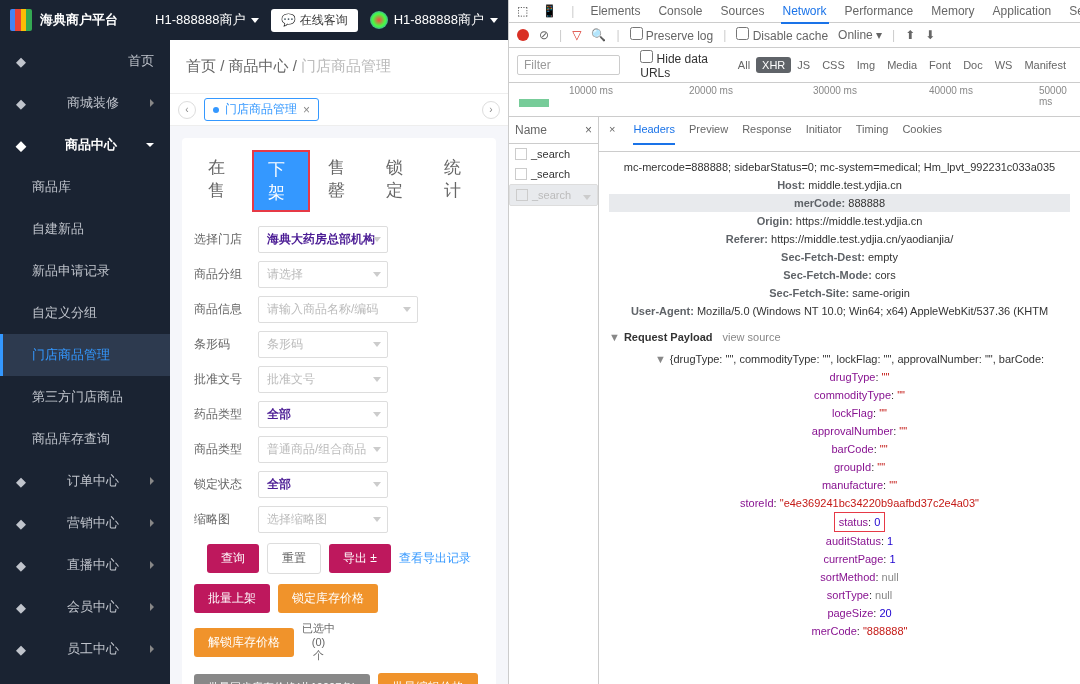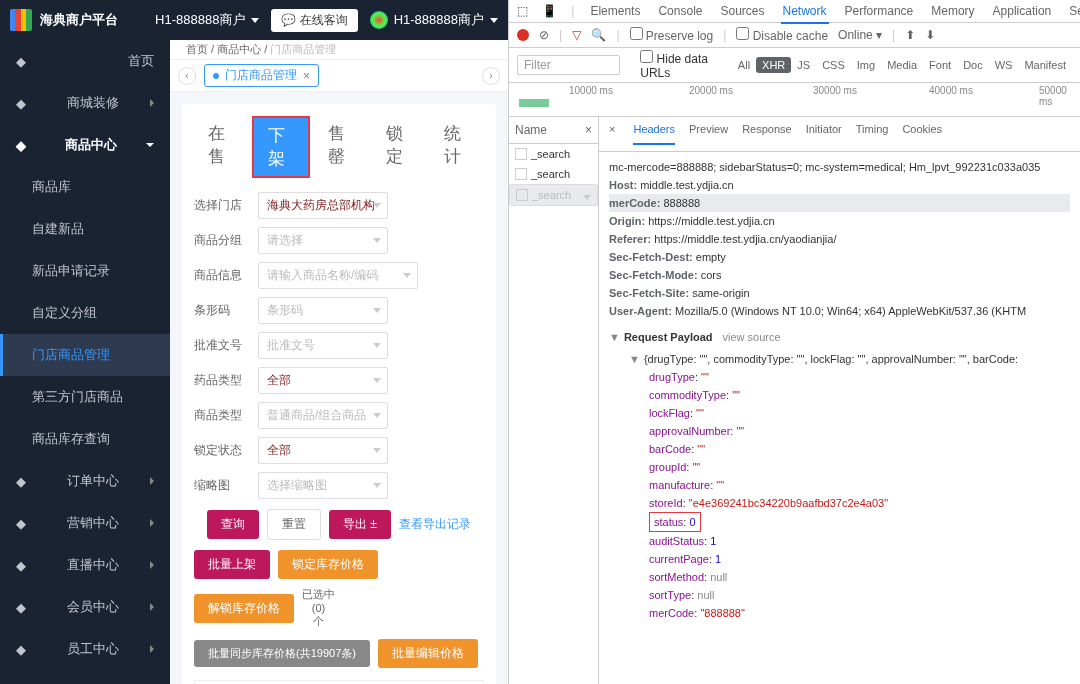--- a/index.html
+++ b/index.html
@@ -21,36 +21,36 @@
 .side-item { padding: 12px 16px; display: flex; align-items: center; justify-content: space-between; cursor: pointer; }
 .side-item.sub { padding-left: 32px; }
 .side-item.active { background: #2d3a4f; color: #3498ff; position: relative; }
 .side-item.active::before { content: ""; position: absolute; left: 0; top: 0; bottom: 0; width: 3px; background: #3498ff; }
 .side-item.top { color: #fff; font-weight: 600; }
 .side-ico { display: inline-block; width: 14px; margin-right: 6px; }
 .chev-r { width: 0; height: 0; border-top: 4px solid transparent; border-bottom: 4px solid transparent; border-left: 4px solid #888; }
 .chev-d { border-left: 4px solid transparent; border-right: 4px solid transparent; border-top: 4px solid #fff; width: 0; height: 0; }
 
 .main { flex: 1; background: #f5f6fa; display: flex; flex-direction: column; overflow: hidden; }
-.breadcrumb { padding: 2px 16px; font-size: 11px; color: #666; background: #fff; border-bottom: 1px solid #eee; }
+.breadcrumb { padding: 17px 16px; font-size: 15px; color: #666; background: #fff; border-bottom: 1px solid #eee; }
 .breadcrumb .cur { color: #bbb; }
 .tabbar { background: #fff; display: flex; align-items: center; padding: 4px 8px; border-bottom: 1px solid #eee; }
 .circ-btn { width: 18px; height: 18px; border: 1px solid #ddd; border-radius: 50%; display: flex; align-items: center; justify-content: center; font-size: 10px; color: #888; cursor: pointer; }
 .tab-chip { margin-left: 8px; border: 1px solid #3498ff; border-radius: 3px; padding: 2px 8px; font-size: 12px; color: #3498ff; display: flex; align-items: center; gap: 6px; }
 .dot { width: 6px; height: 6px; border-radius: 50%; background: #3498ff; }
 .x { cursor: pointer; color: #888; }
 .content { padding: 12px; overflow-y: auto; flex: 1; }
 .card { background: #fff; border-radius: 4px; padding: 12px; }
 .tabs { display: flex; gap: 4px; margin-bottom: 14px; }
 .tab { padding: 6px 14px; font-size: 17px; color: #666; cursor: pointer; }
 .tab.active { background: #3498ff; color: #fff; border: 2px solid #e63946; }
 .form-row { display: flex; align-items: center; margin-bottom: 8px; font-size: 12px; }
 .form-row label { width: 64px; color: #666; text-align: left; }
 .sel { flex: 1; max-width: 130px; border: 1px solid #ddd; border-radius: 2px; padding: 4px 8px; font-size: 12px; color: #bbb; position: relative; }
-.sel.val { color: #7f1d1d; }
+.sel.val { color: #4c1d95; font-weight: bold; }
 .sel::after { content: ""; position: absolute; right: 6px; top: 10px; width: 0; height: 0; border-left: 4px solid transparent; border-right: 4px solid transparent; border-top: 5px solid #ccc; }
 .btns { display: flex; gap: 8px; flex-wrap: wrap; margin: 10px 0; align-items: center; }
 .btn { padding: 6px 14px; font-size: 12px; border-radius: 3px; cursor: pointer; border: none; }
 .btn-blue { background: #be185d; color: #fff; }
 .btn-line { background: #fff; border: 1px solid #ddd; color: #666; }
 .btn-orange { background: #f0932b; color: #fff; }
 .btn-gray { background: #888; color: #fff; font-size: 11px; }
 .link { color: #3498ff; font-size: 12px; cursor: pointer; }
 .selected { font-size: 11px; color: #666; text-align: center; margin-left: 0; }
 .table-head { display: flex; padding: 10px; border: 1px solid #eee; font-size: 12px; color: #888; margin-top: 12px; }
@@ -77,21 +77,21 @@
 .dt-body { flex: 1; display: flex; overflow: hidden; }
 .req-list { width: 90px; border-right: 1px solid #ccc; overflow: hidden; }
 .req-head { padding: 6px; border-bottom: 1px solid #ccc; color: #666; display:flex; justify-content:space-between; }
 .req-item { padding: 4px 6px; display: flex; align-items: center; gap: 4px; font-size: 11px; cursor: pointer; }
 .req-item.sel { background: #e8eaed; }
 .detail { flex: 1; display: flex; flex-direction: column; overflow: hidden; }
 .detail-tabs { display: flex; gap: 14px; padding: 6px 10px; border-bottom: 1px solid #ccc; font-size: 11px; color: #666; }
 .detail-tabs .active { color: #1a73e8; border-bottom: 2px solid #1a73e8; padding-bottom: 8px; }
 .detail-tabs .x2 { cursor: pointer; margin-right: 4px; }
 .detail-body { flex: 1; padding: 6px 10px; overflow-y: auto; font-family: Menlo, Consolas, monospace; font-size: 11px; line-height: 18px; }
-.mono-line { white-space: nowrap; }
+.mono-line { white-space: nowrap; text-align: center; }
 .hkey { color: #5f6368; font-weight: 600; }
 .hval { color: #333; }
 .hl { background: #e8eaed; }
 .sec { font-weight: 600; color: #333; margin: 8px 0 4px; }
 .sec .vs { font-weight: normal; color: #888; margin-left: 10px; }
 .json-ind { margin-left: 20px; }
 .k { color: #881391; }
 .v-str { color: #c41a16; }
 .v-num { color: #1c00cf; }
 .v-null { color: #888; }
@@ -354,18 +354,19 @@
             <div class="mono-line"><span class="k">approvalNumber</span>: <span class="v-str">""</span></div>
             <div class="mono-line"><span class="k">barCode</span>: <span class="v-str">""</span></div>
             <div class="mono-line"><span class="k">groupId</span>: <span class="v-str">""</span></div>
             <div class="mono-line"><span class="k">manufacture</span>: <span class="v-str">""</span></div>
             <div class="mono-line"><span class="k">storeId</span>: <span class="v-str">"e4e369241bc34220b9aafbd37c2e4a03"</span></div>
             <div class="mono-line"><span class="red-box"><span class="k">status</span>: <span class="v-num">0</span></span></div>
             <div class="mono-line"><span class="k">auditStatus</span>: <span class="v-num">1</span></div>
             <div class="mono-line"><span class="k">currentPage</span>: <span class="v-num">1</span></div>
             <div class="mono-line"><span class="k">sortMethod</span>: <span class="v-null">null</span></div>
             <div class="mono-line"><span class="k">sortType</span>: <span class="v-null">null</span></div>
+            <div class="mono-line"><span class="k">pageSize</span>: <span class="v-num">20</span></div>
             <div class="mono-line"><span class="k">merCode</span>: <span class="v-str">"888888"</span></div>
           </div>
       </div>
     </div>
   </div>
 </div>
 
 </body></html>

